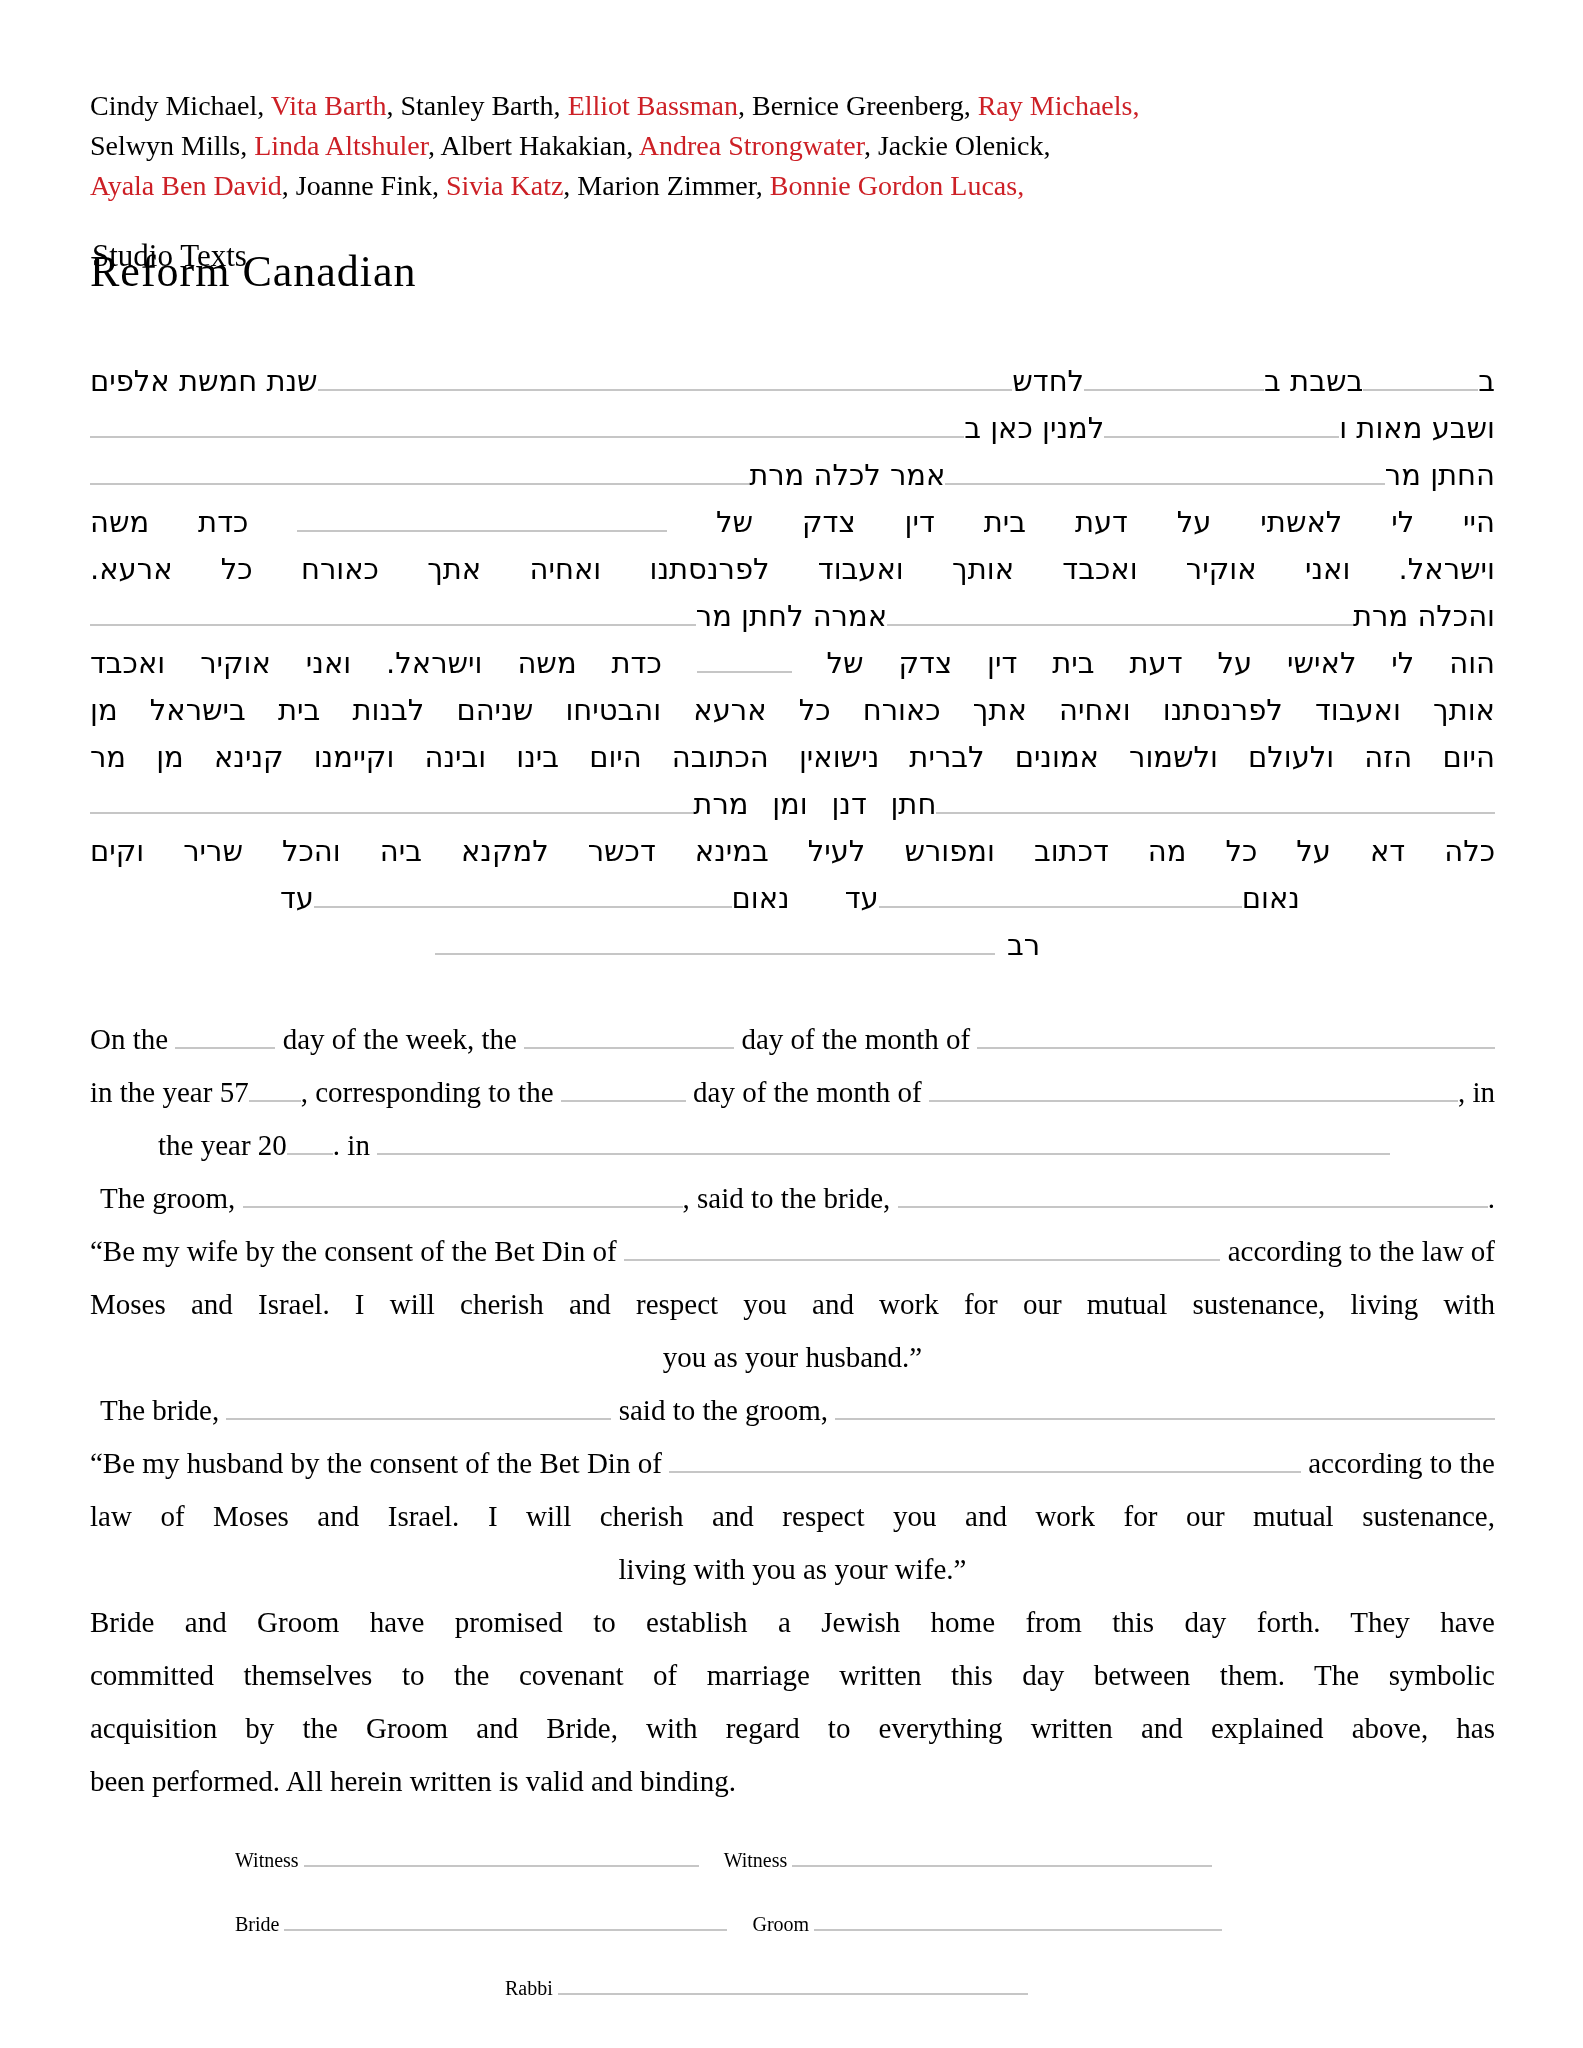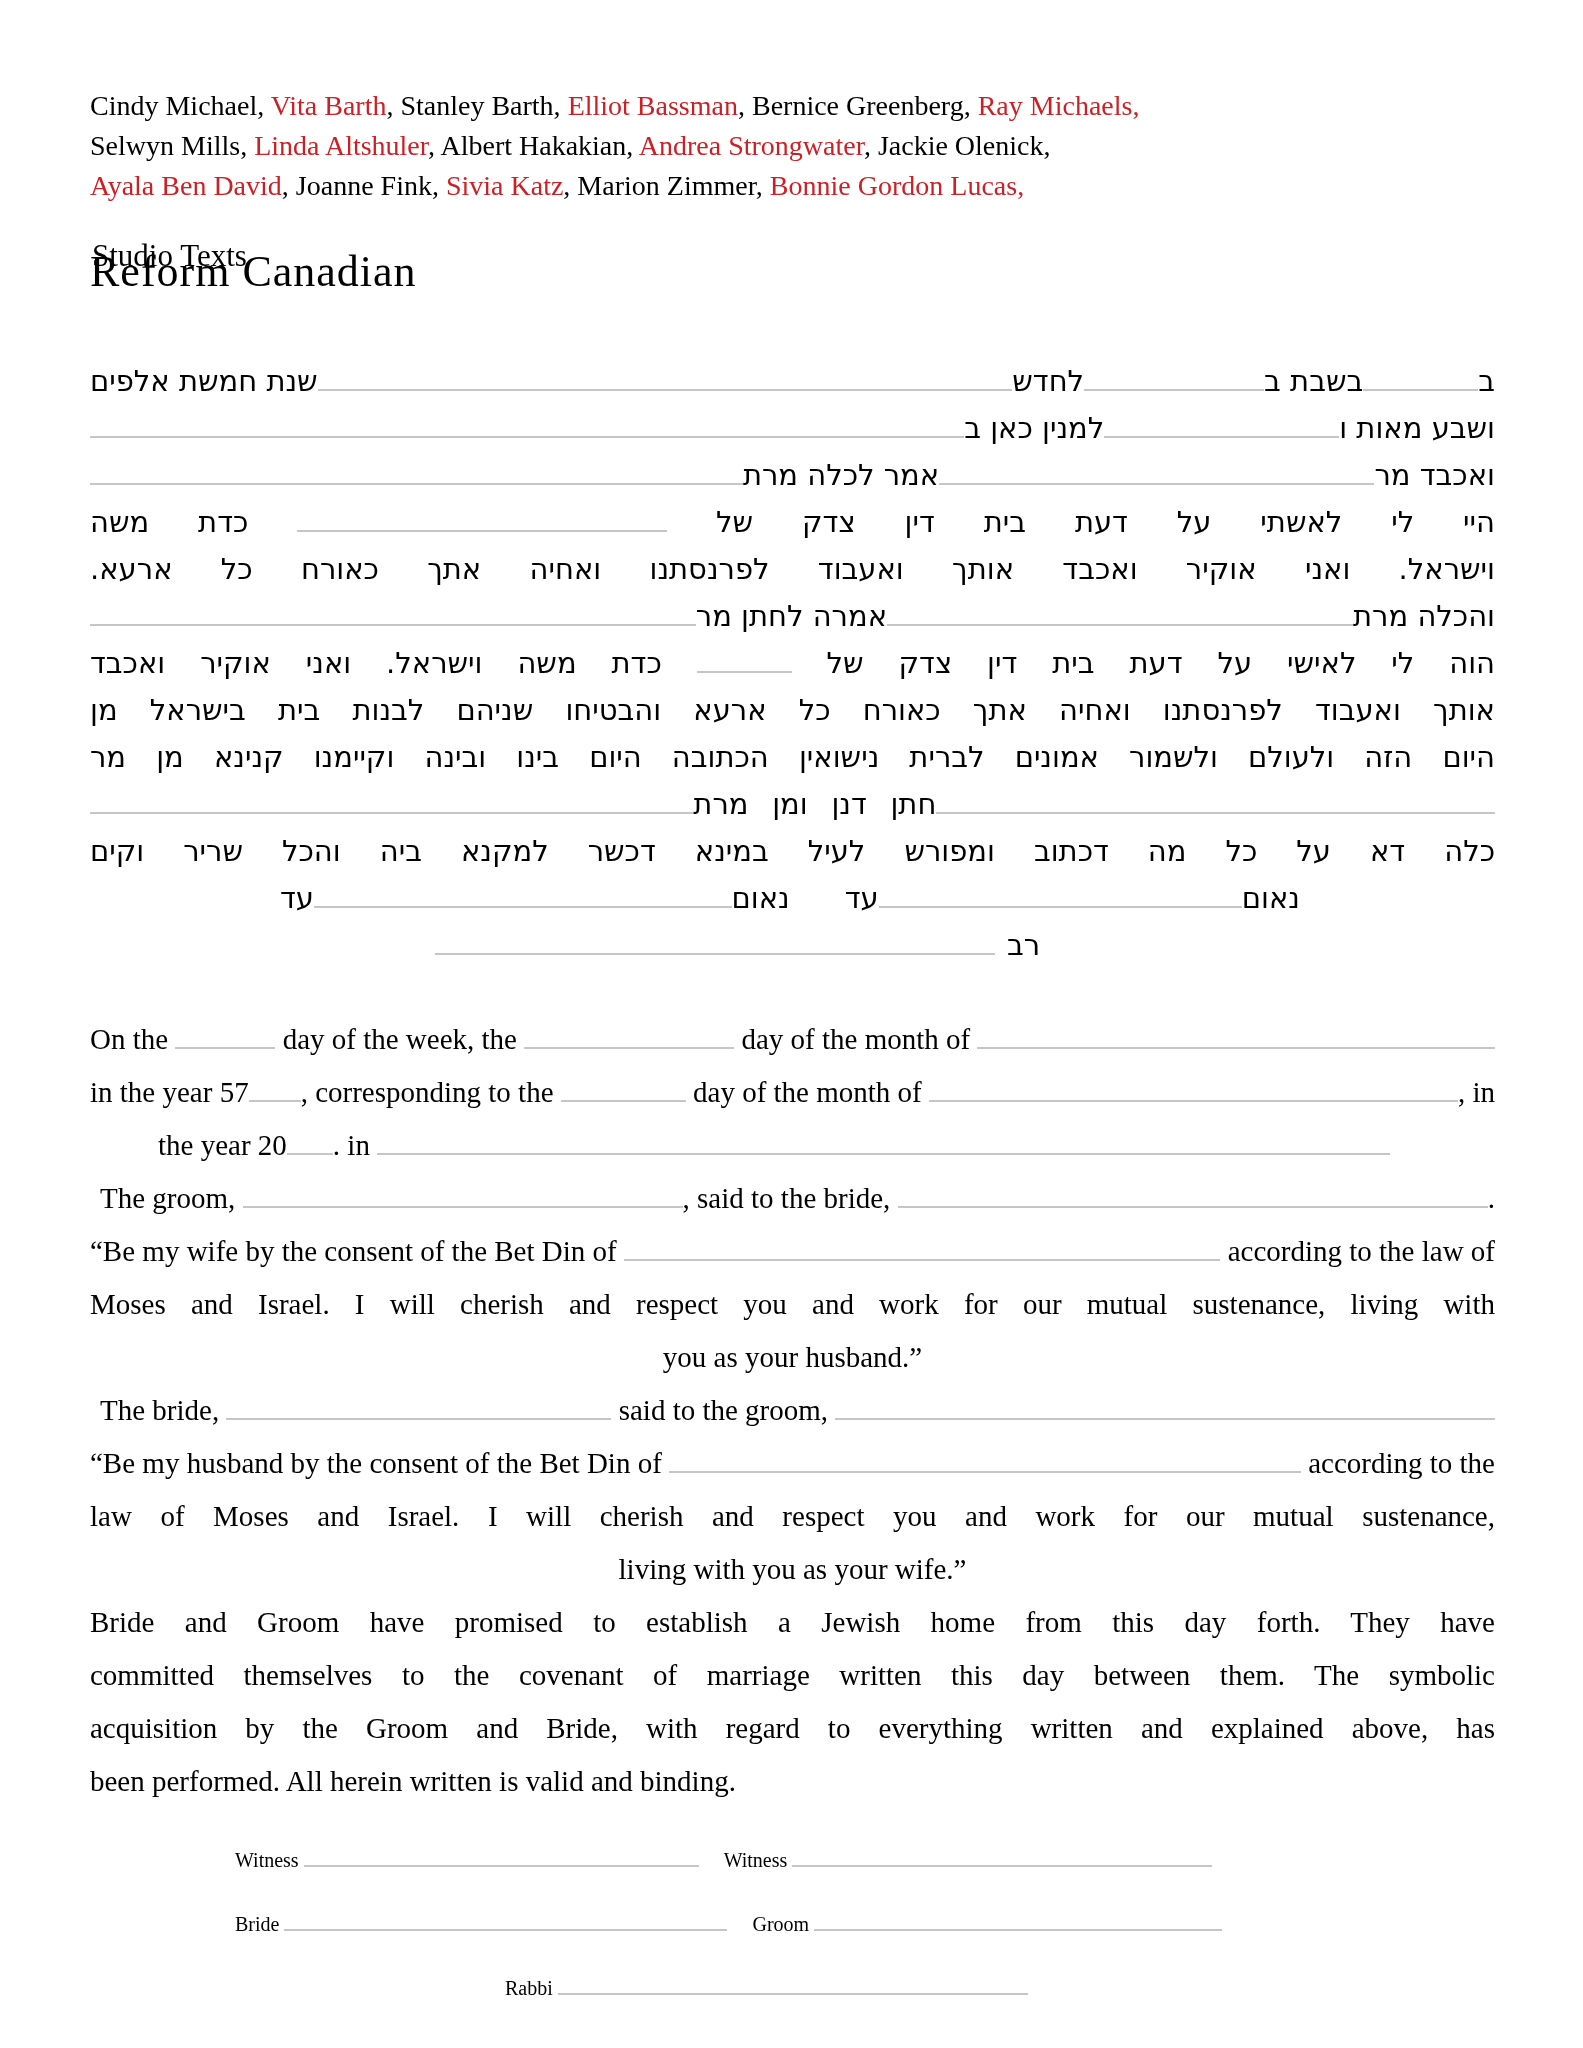--- a/index.html
+++ b/index.html
@@ -62,21 +62,21 @@
         <span class="blank" style="flex: 1 1 0px;"></span>
         <span>שנת חמשת אלפים</span>
       </div>
     <div class="heb-line flex">
         <span>ושבע מאות ו</span>
         <span class="blank" style="width: 235px;"></span>
         <span>למנין כאן ב</span>
         <span class="blank" style="flex: 1 1 0px;"></span>
       </div>
     <div class="heb-line flex">
-        <span>ואכבד מר</span>
+        <span>החתן מר</span>
         <span class="blank" style="flex: 1 1 0px;"></span>
         <span>אמר לכלה מרת</span>
         <span class="blank" style="flex: 1.5 1 0px;"></span>
       </div>
     <div class="heb-line jline"><span>היי לי לאשתי על דעת בית דין צדק של </span><span class="blank" style="width: 370px;"></span><span> כדת משה</span></div>
     <div class="heb-line jline">וישראל. ואני אוקיר ואכבד אותך ואעבוד לפרנסתנו ואחיה אתך כאורח כל ארעא.</div>
     <div class="heb-line flex">
         <span>והכלה מרת</span>
         <span class="blank" style="flex: 1 1 0px;"></span>
         <span>אמרה לחתן מר</span>

